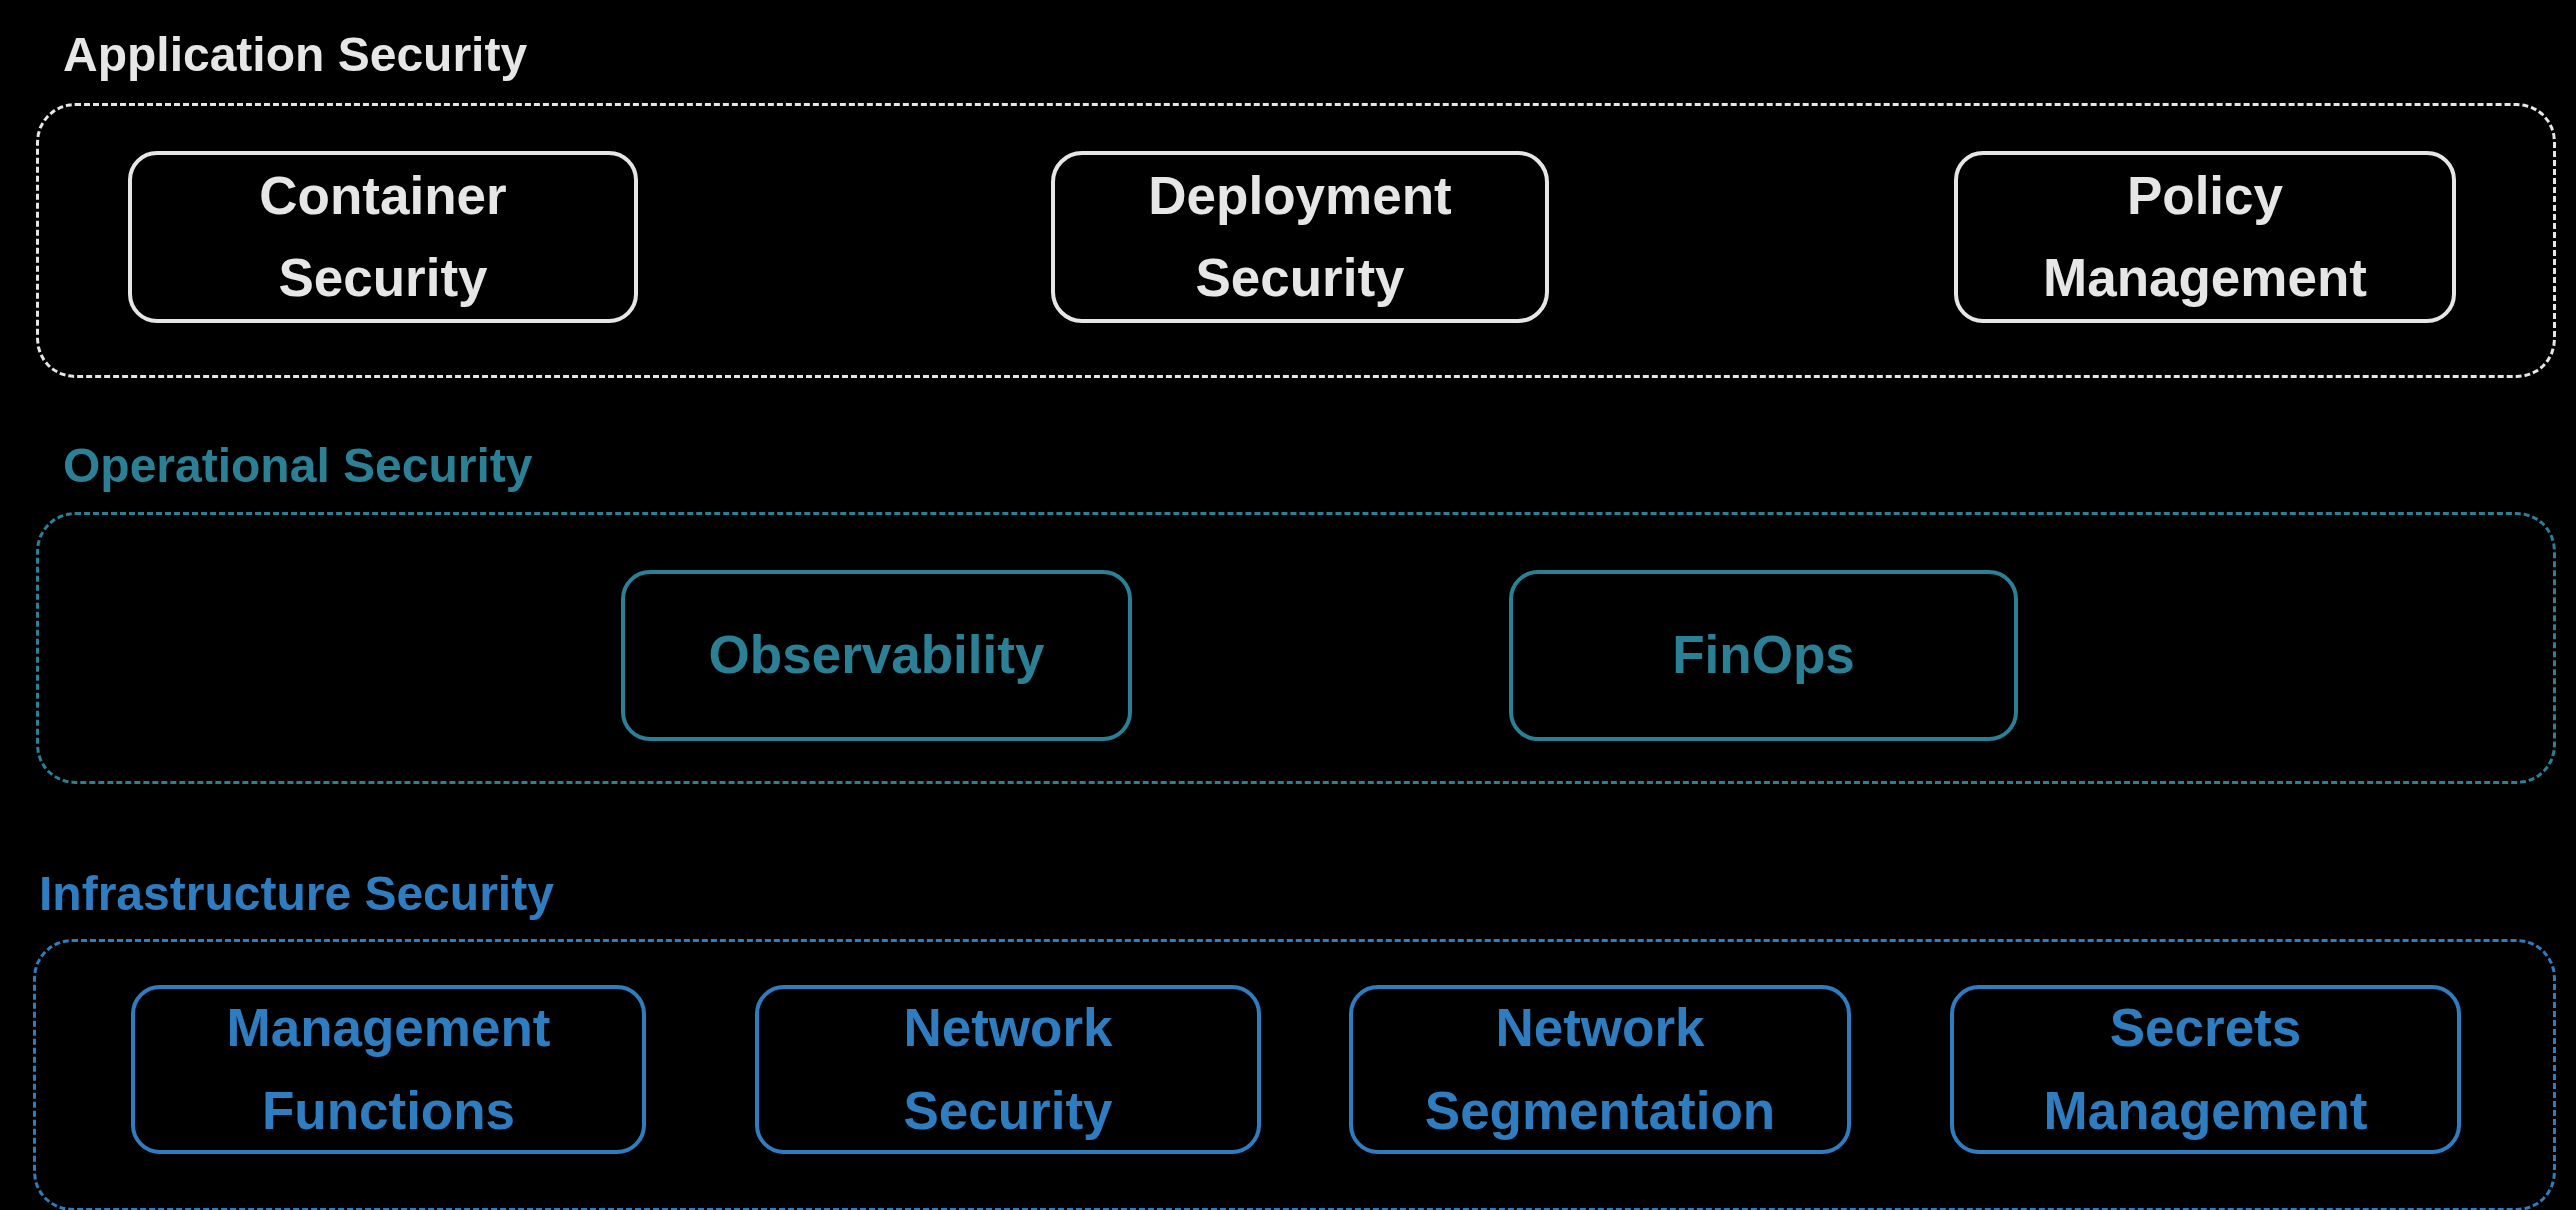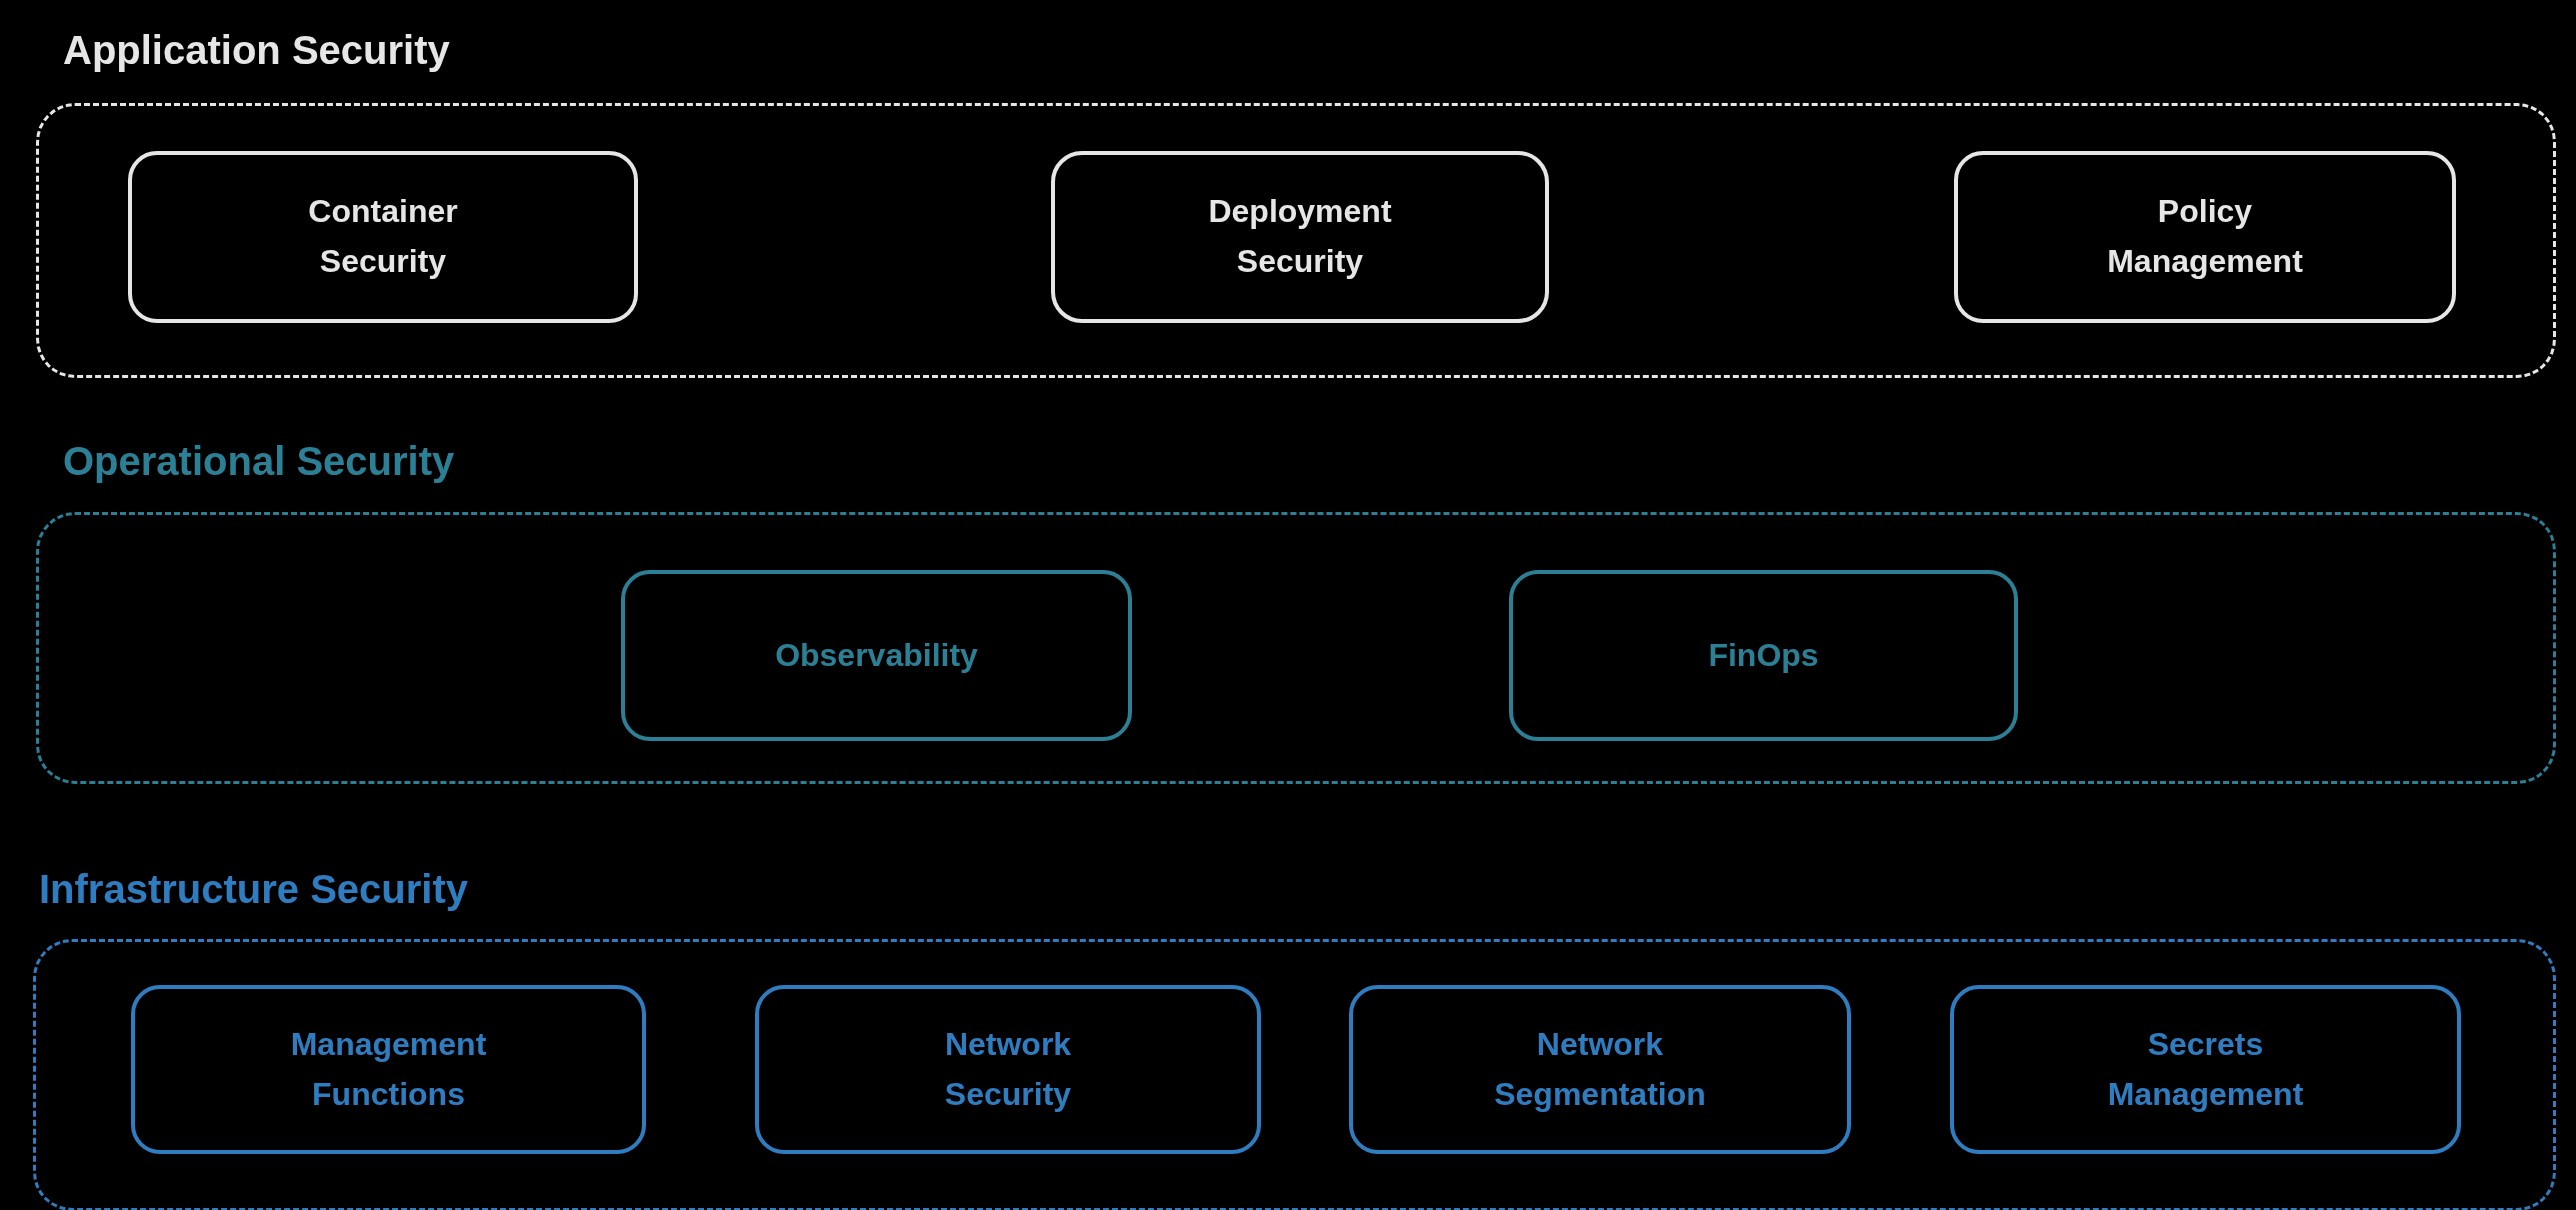--- a/index.html
+++ b/index.html
@@ -14,21 +14,21 @@
     overflow: hidden;
     font-family: "Liberation Sans", sans-serif;
   }
   .canvas {
     position: absolute;
     inset: 0;
     background: var(--color-background, #000);
   }
   .section-title {
     position: absolute;
-    font-size: 40px;
+    font-size: 48px;
     font-weight: 700;
     letter-spacing: 0px;
     line-height: 1.15;
     white-space: nowrap;
   }
   .frame {
     position: absolute;
     border-radius: 39px;
     border-style: dashed;
     border-width: 3.8px;
@@ -39,21 +39,21 @@
     border-style: solid;
     border-width: 4.5px;
     border-radius: 29px;
     display: flex;
     align-items: center;
     justify-content: center;
     text-align: center;
     background: transparent;
   }
   .node-label {
-    font-size: 32px;
+    font-size: 53px;
     font-weight: 700;
     line-height: 1.55;
     white-space: pre-line;
   }
 
   
   .sec-app { color: var(--color-application, #E7E6E6); }
   #title-app   { left: 63px;  top: 27px;  }
   #frame-app   { left: 36px;  top: 103px; width: 2514px; height: 269px; border-color: currentColor; }
   #node-container-security  { left: 128px;  top: 151px; width: 502px; height: 164px; }

